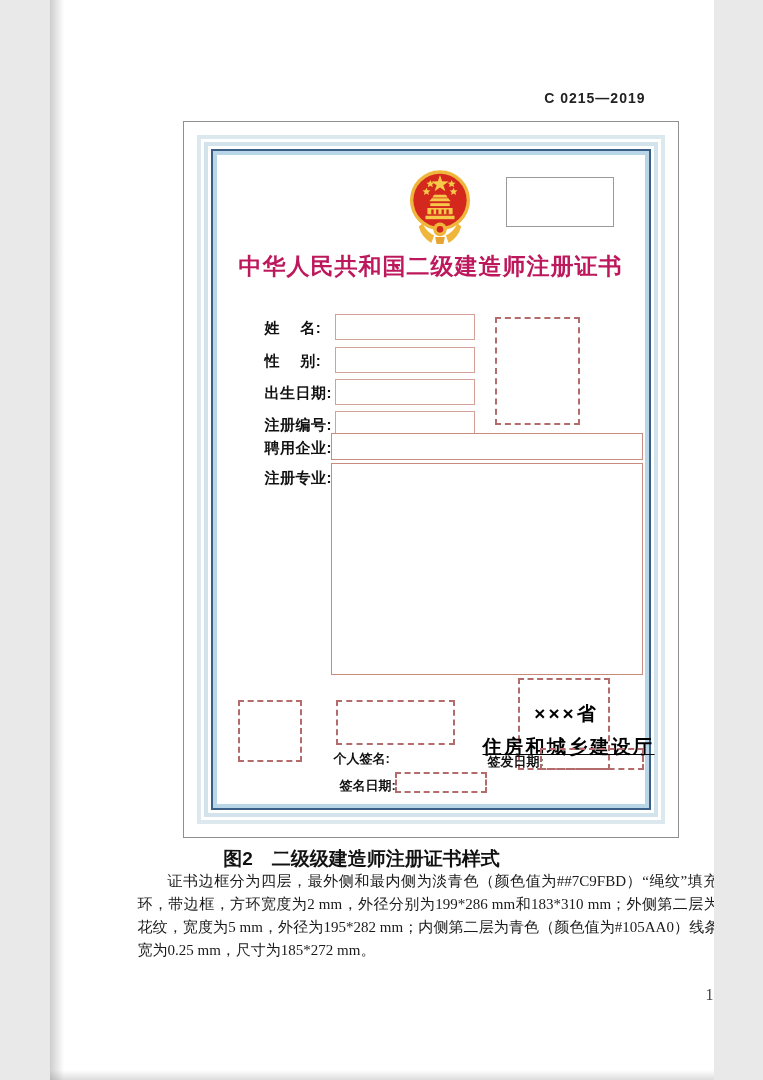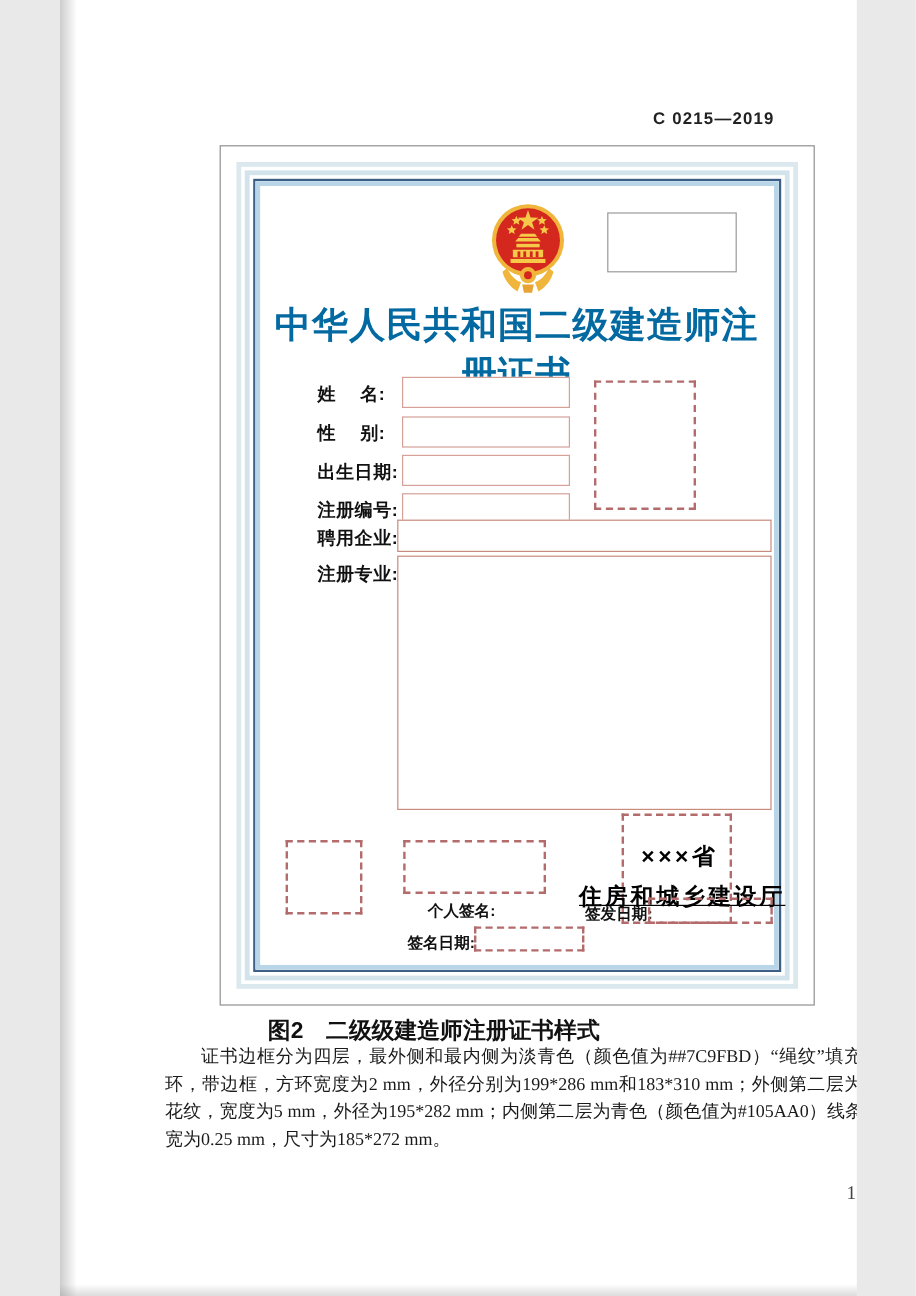--- a/index.html
+++ b/index.html
@@ -31,21 +31,21 @@
 
   .emblem { position:absolute; left:192px; top:14px; width:62px; height:80px; }
   .emblem svg { width:100%; height:100%; }
 
   .cert-no-box {
     position:absolute; left:289px; top:22px; width:108px; height:50px;
     border:1px solid #9a9a9a; background:#fff;
   }
   .cert-title {
     position:absolute; left:0; right:0; top:96px; text-align:center;
-    font-size:30px; font-weight:bold; letter-spacing:1px; color:#0369a1;
+    font-size:23px; font-weight:bold; letter-spacing:1px; color:#be185d;
     font-family:"Liberation Sans", sans-serif;
   }
   .f-label {
     position:absolute; left:48px; font-size:15px; font-weight:bold; color:#111;
     letter-spacing:0.5px; white-space:pre;
   }
   .f-box {
     position:absolute; left:118px; width:140px; height:26px;
     border:1px solid #d5a098; background:#fff;
   }
@@ -145,21 +145,21 @@
 
               <div class="f-label" style="top:284px">聘用企业:</div>
               <div class="f-box-wide" style="top:278px; height:27px;"></div>
 
               <div class="f-label" style="top:314px">注册专业:</div>
               <div class="f-box-wide" style="top:308px; height:212px;"></div>
 
               <div class="dash-box" style="left:21px; top:545px; width:64px; height:62px;"></div>
               <div class="dash-box" style="left:119px; top:545px; width:119px; height:45px;"></div>
 
-              <div class="sig-label" style="left:140px; top:595px;">个人签名:</div>
+              <div class="sig-label" style="left:117px; top:595px;">个人签名:</div>
               <div class="sig-label" style="left:123px; top:622px;">签名日期:</div>
               <div class="dash-box" style="left:178px; top:617px; width:92px; height:21px;"></div>
 
               <div class="dash-box" style="left:301px; top:523px; width:92px; height:92px;"></div>
               <div class="authority">
                 <div class="province">×××省</div>
                 <div class="dept">住房和城乡建设厅</div>
               </div>
               <div class="sig-label" style="left:271px; top:598px;">签发日期:</div>
               <div class="dash-box" style="left:323px; top:593px; width:104px; height:22px;"></div>

